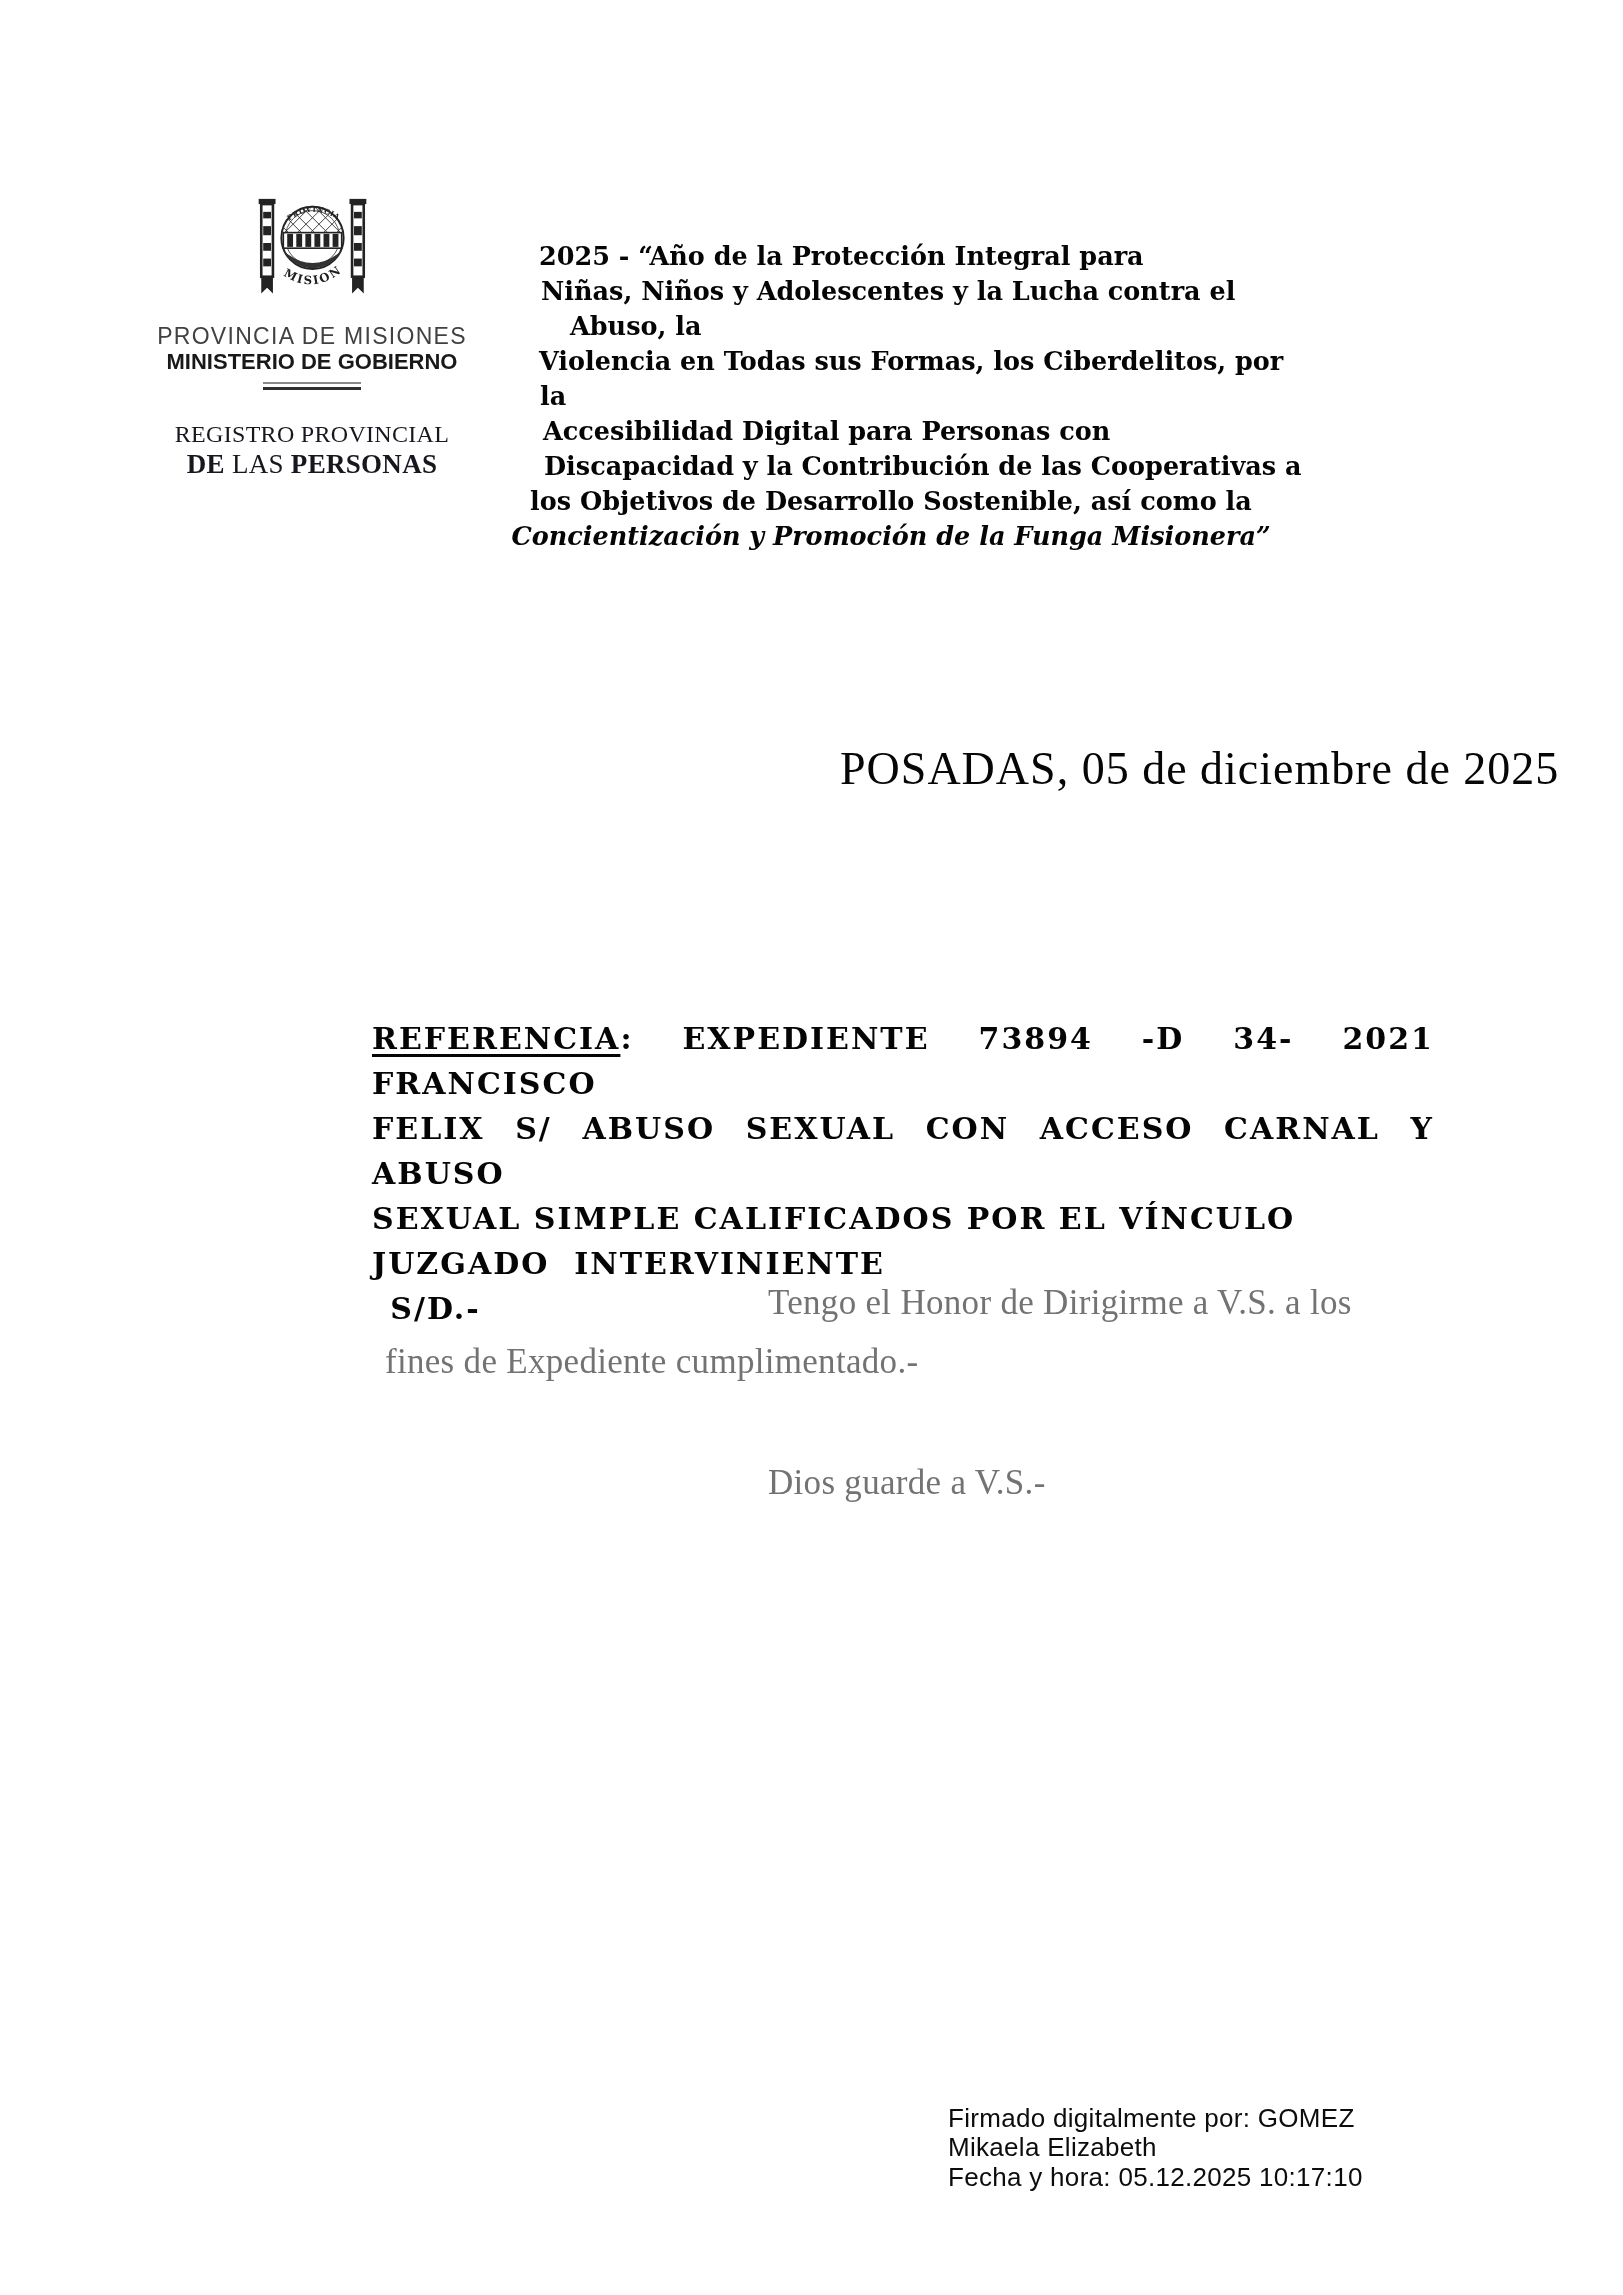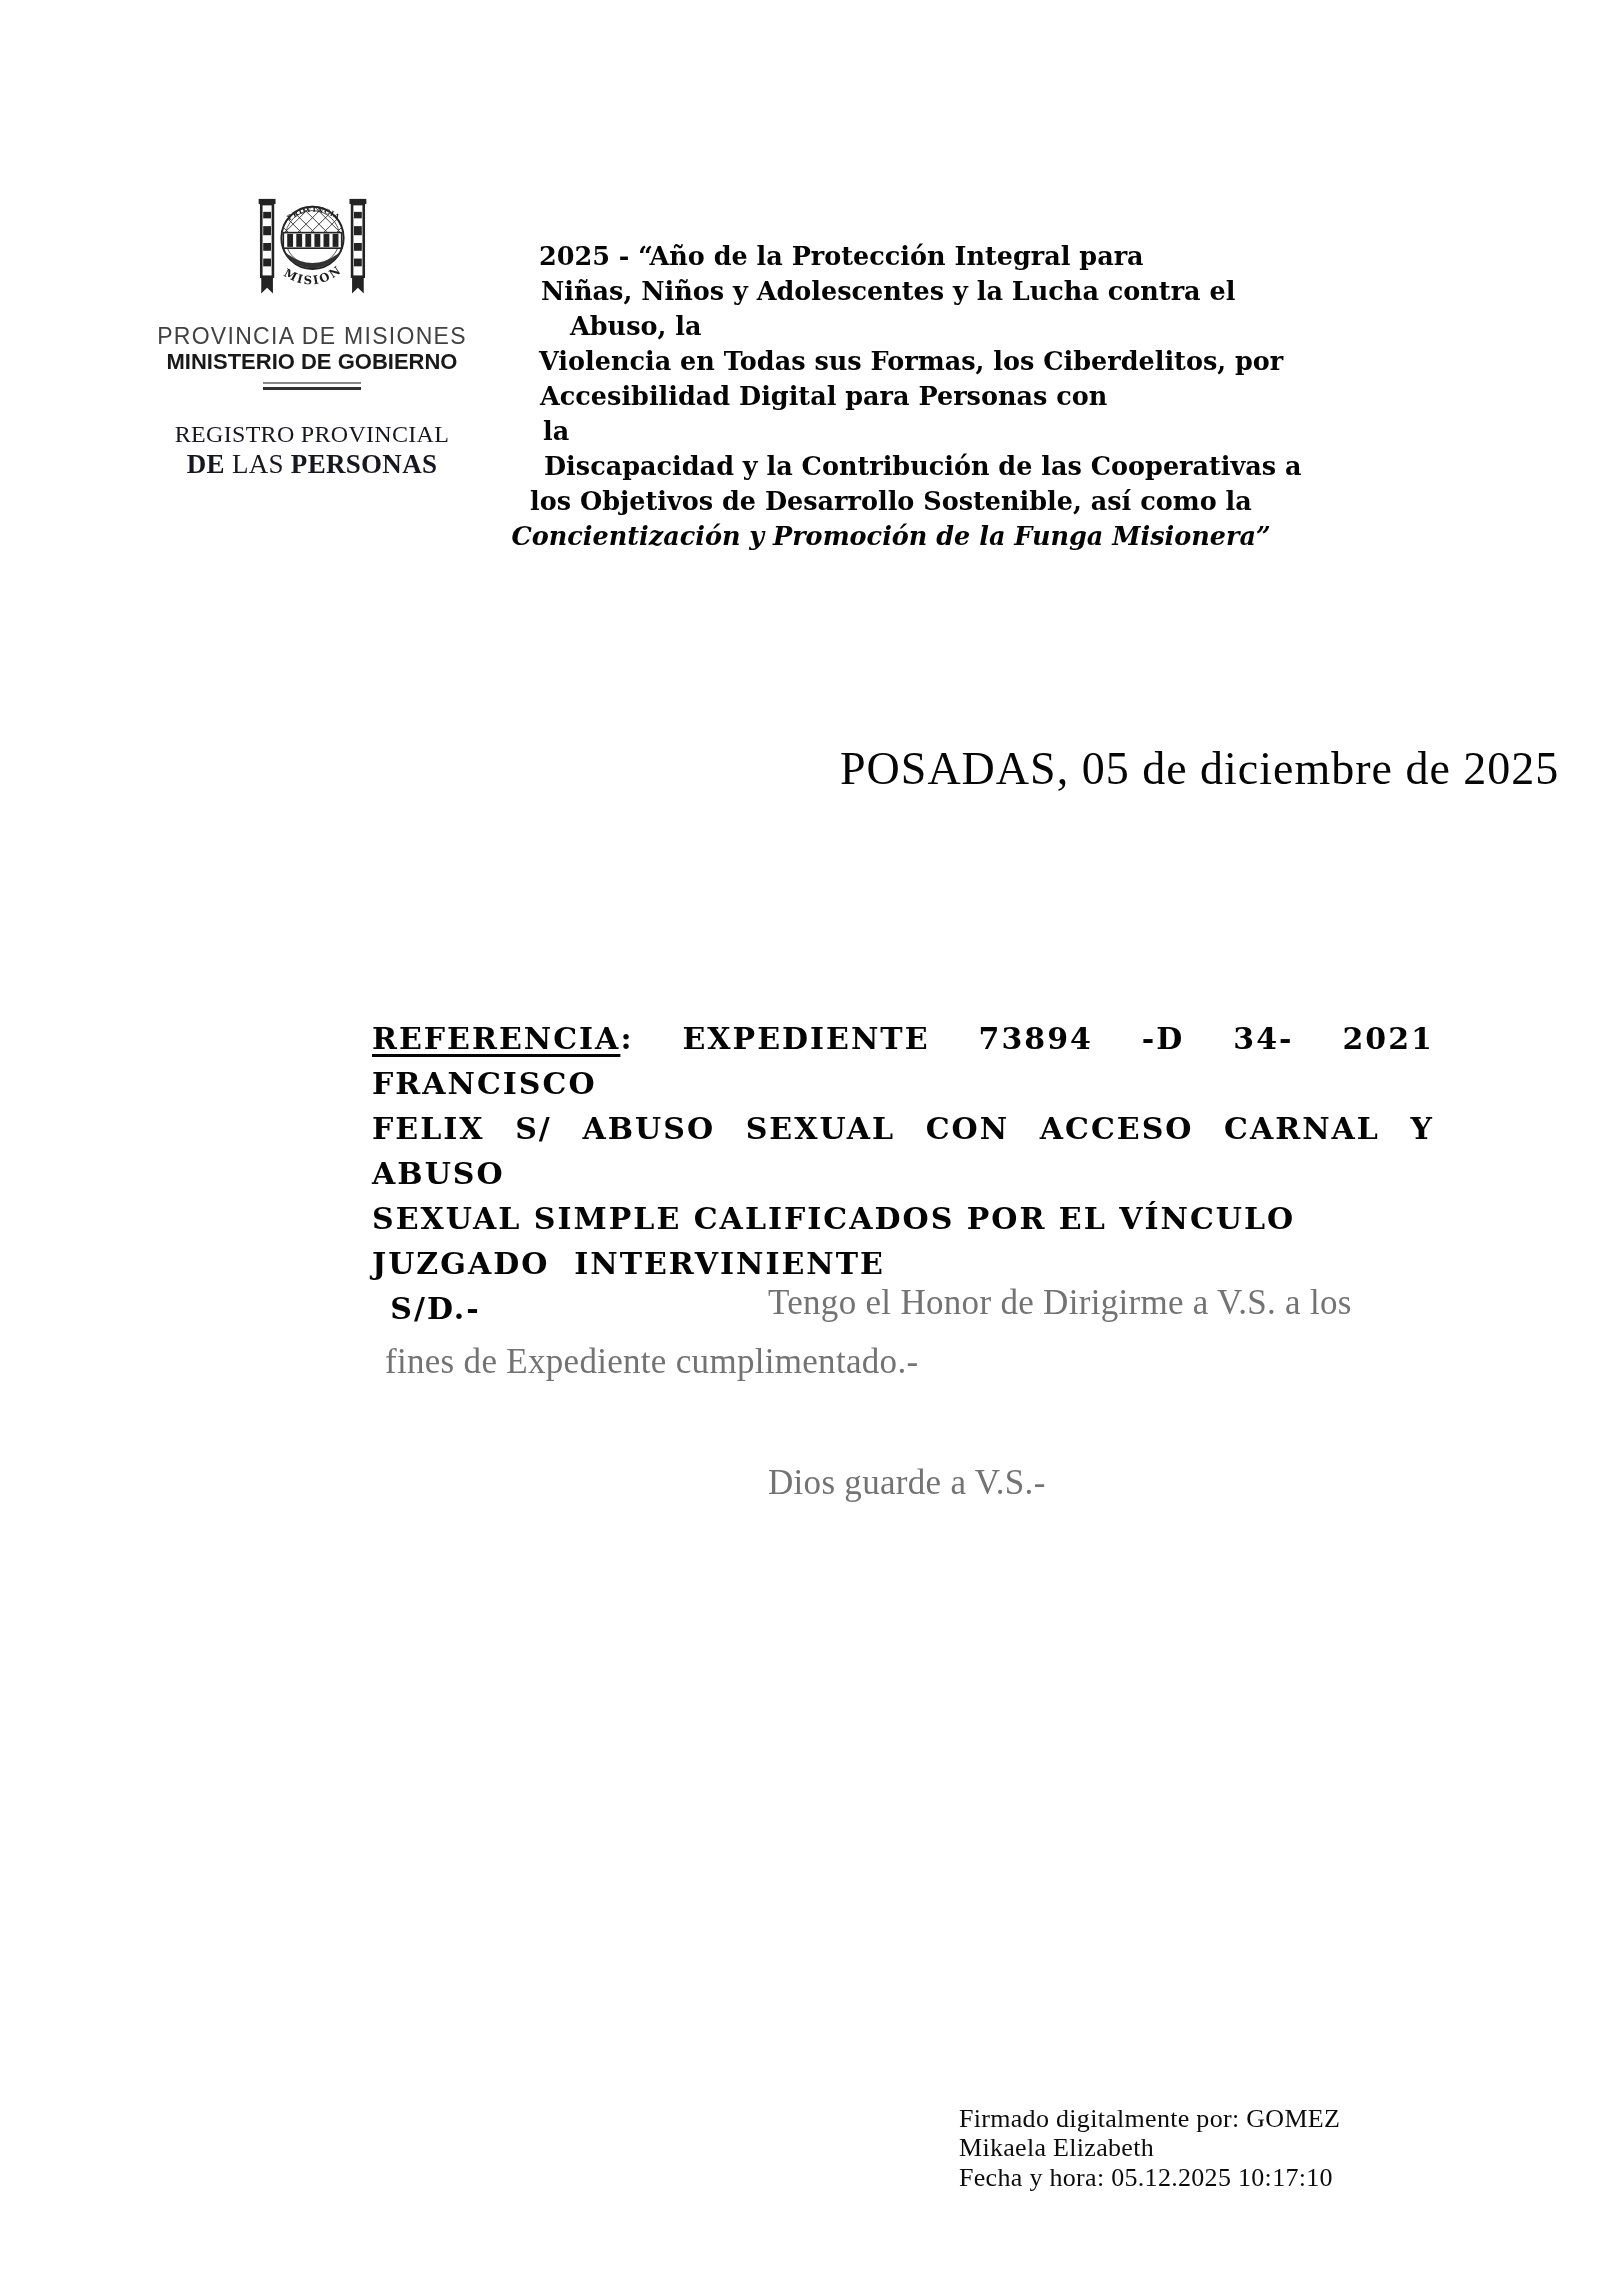--- a/index.html
+++ b/index.html
@@ -52,22 +52,22 @@
 
   
   .body-line{position:absolute;font-size:35px;line-height:38px;
              letter-spacing:0.3px;color:#737373;}
   .sal1{left:768px;top:1284px;}
   .sal2{left:385px;top:1343px;}
   .closing{left:768px;top:1464px;font-family:Liberation Serif, serif;}
 
   
   .signature{position:absolute;left:948px;top:2104px;
-             font-family:Liberation Serif, serif;font-size:26px;
-             line-height:29.4px;letter-spacing:0.3px;color:#0c0c0c;margin-left:11px;}
+             font-family:Liberation Sans, sans-serif;font-size:26px;
+             line-height:29.4px;letter-spacing:0.3px;color:#0c0c0c;}
 </style>
 </head>
 <body>
 
 <div class="page">
 
   <div class="letterhead">
     <svg class="emblem" viewBox="0 0 170 185" aria-hidden="true">
       <defs>
         <clipPath id="globeTop">
@@ -138,22 +138,22 @@
     <div class="lh-divider"></div>
     <div class="lh-registro">REGISTRO PROVINCIAL</div>
     <div class="lh-personas"><span class="b">DE</span><span> LAS </span><span class="b">PERSONAS</span></div>
   </div>
 
   <div class="motto">
     <div class="ml">2025 - “Año de la Protección Integral para</div>
     <div class="ml">Niñas, Niños y Adolescentes y la Lucha contra el</div>
     <div class="ml">Abuso, la</div>
     <div class="ml">Violencia en Todas sus Formas, los Ciberdelitos, por</div>
+    <div class="ml">la</div>
     <div class="ml">Accesibilidad Digital para Personas con</div>
-    <div class="ml">la</div>
     <div class="ml">Discapacidad y la Contribución de las Cooperativas a</div>
     <div class="ml">los Objetivos de Desarrollo Sostenible, así como la</div>
     <div class="ml">Concientización y Promoción de la Funga Misionera”</div>
   </div>
 
   <div class="dateline">POSADAS, 05 de diciembre de 2025</div>
 
   <div class="reference">
     <div class="rl jl"><span class="u">REFERENCIA</span><span>: EXPEDIENTE 73894 -D 34- 2021 FRANCISCO</span></div>
     <div class="rl jl">FELIX S/ ABUSO SEXUAL CON ACCESO CARNAL Y ABUSO</div>

